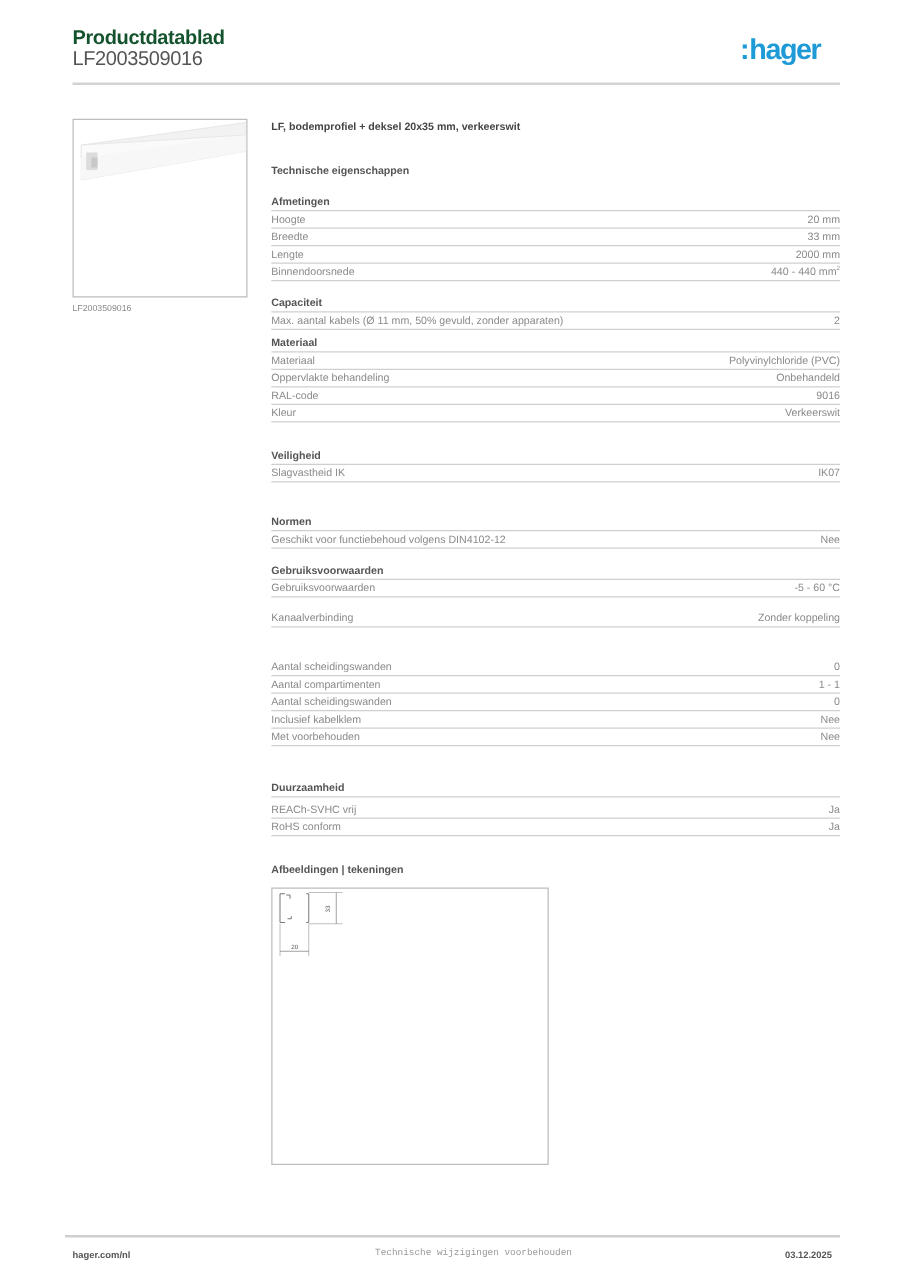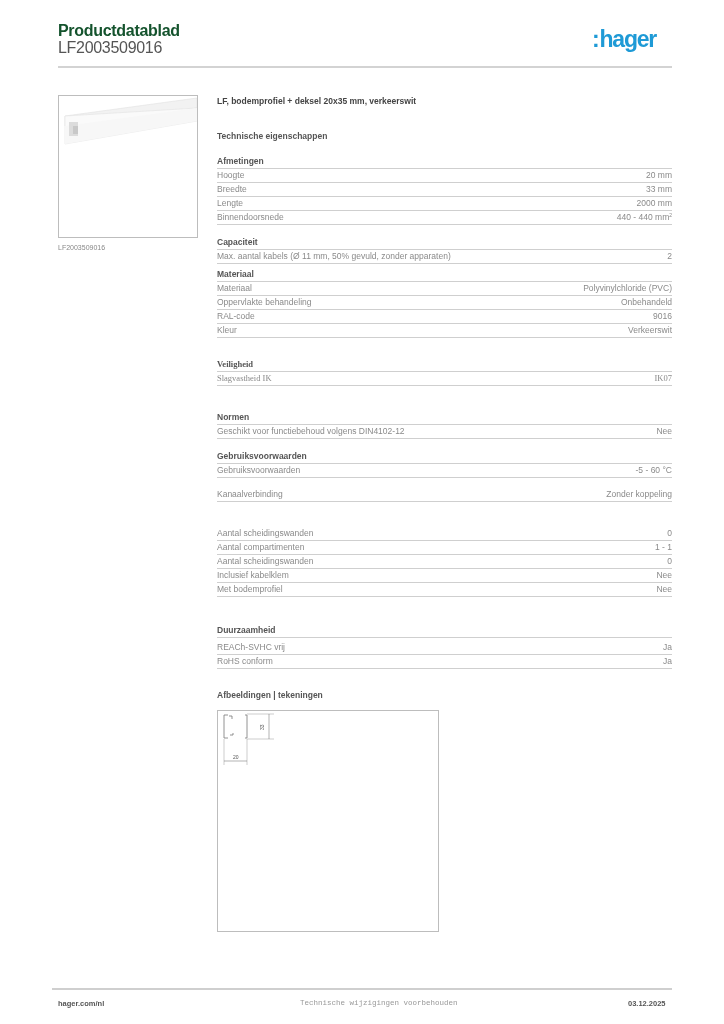--- a/index.html
+++ b/index.html
@@ -95,21 +95,21 @@
   <div class="row">
       <span>RAL-code</span>
       <span>9016</span>
     </div>
   <div class="row">
       <span>Kleur</span>
       <span>Verkeerswit</span>
     </div>
 </div>
 
-<div class="section" style="top:358px;font-family:Liberation Serif, serif;">
+<div class="section" style="top:358px;">
   <div class="sec-head">Veiligheid</div>
   <div class="row">
       <span>Slagvastheid IK</span>
       <span>IK07</span>
     </div>
 </div>
 
 <div class="section" style="top:411px;">
   <div class="sec-head">Normen</div>
   <div class="row">
@@ -144,21 +144,21 @@
     </div>
   <div class="row">
       <span>Aantal scheidingswanden</span>
       <span>0</span>
     </div>
   <div class="row">
       <span>Inclusief kabelklem</span>
       <span>Nee</span>
     </div>
   <div class="row">
-      <span>Met bodemprofiel</span>
+      <span>Met voorbehouden</span>
       <span>Nee</span>
     </div>
 </div>
 
 <div class="section" style="top:624px;">
   <div class="sec-head" style="margin-bottom:3px;">Duurzaamheid</div>
   <div class="row">
       <span>REACh-SVHC vrij</span>
       <span>Ja</span>
     </div>

